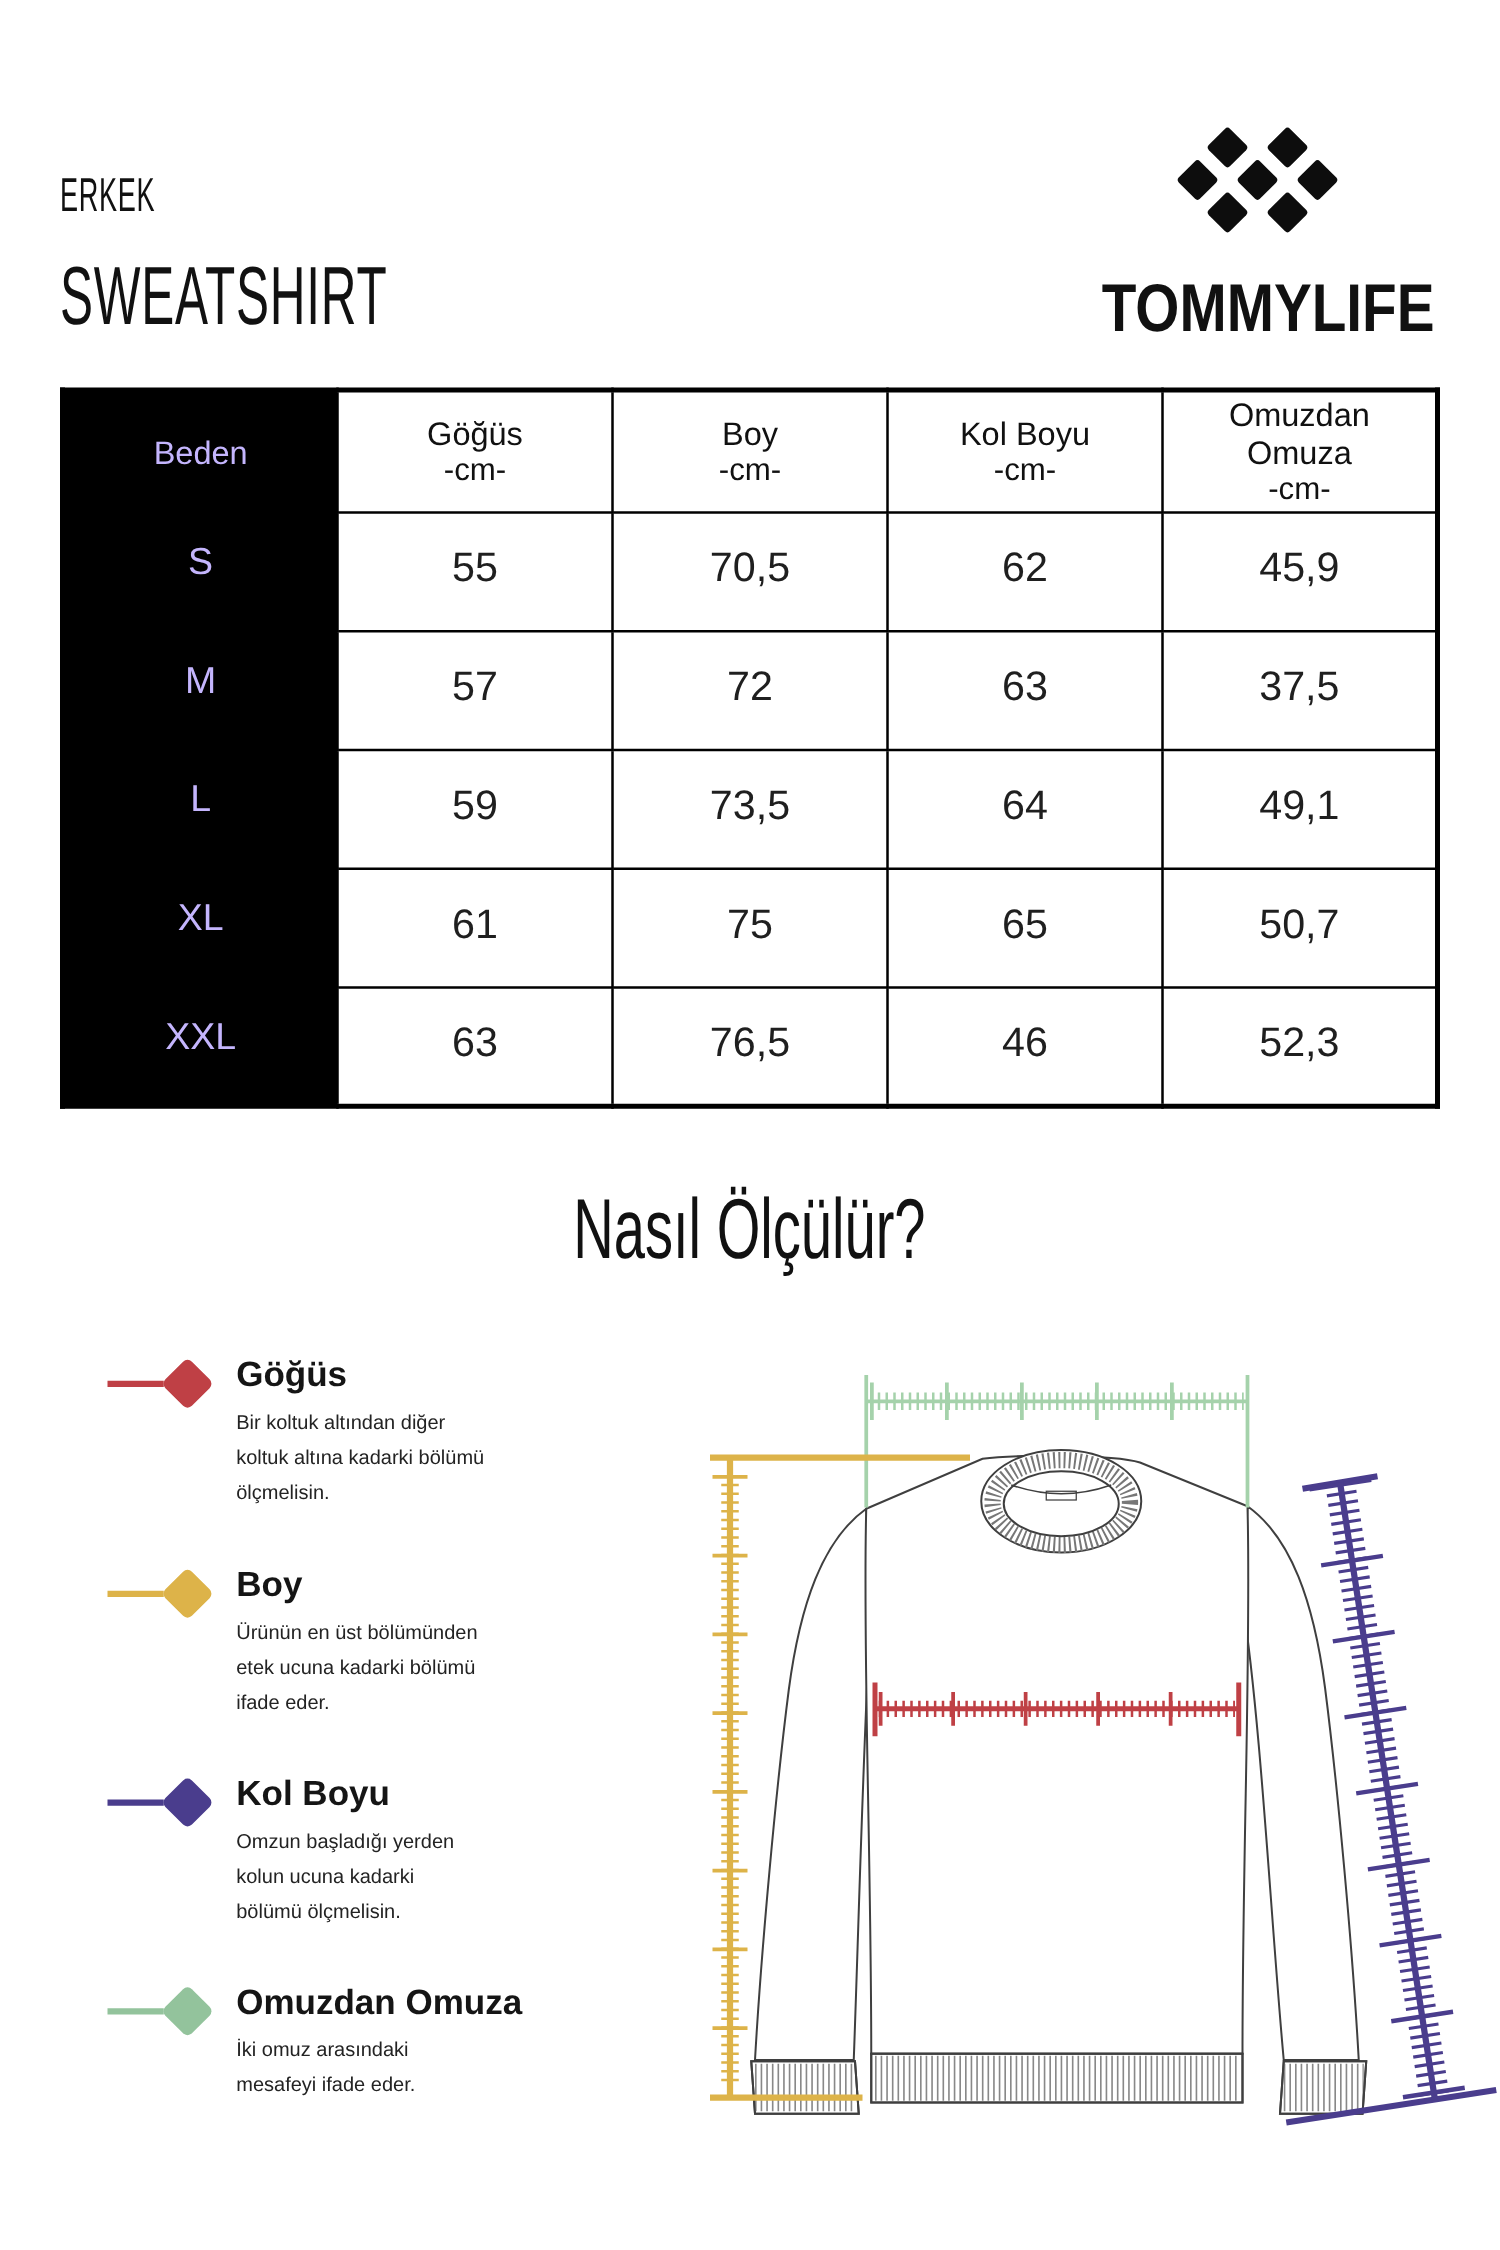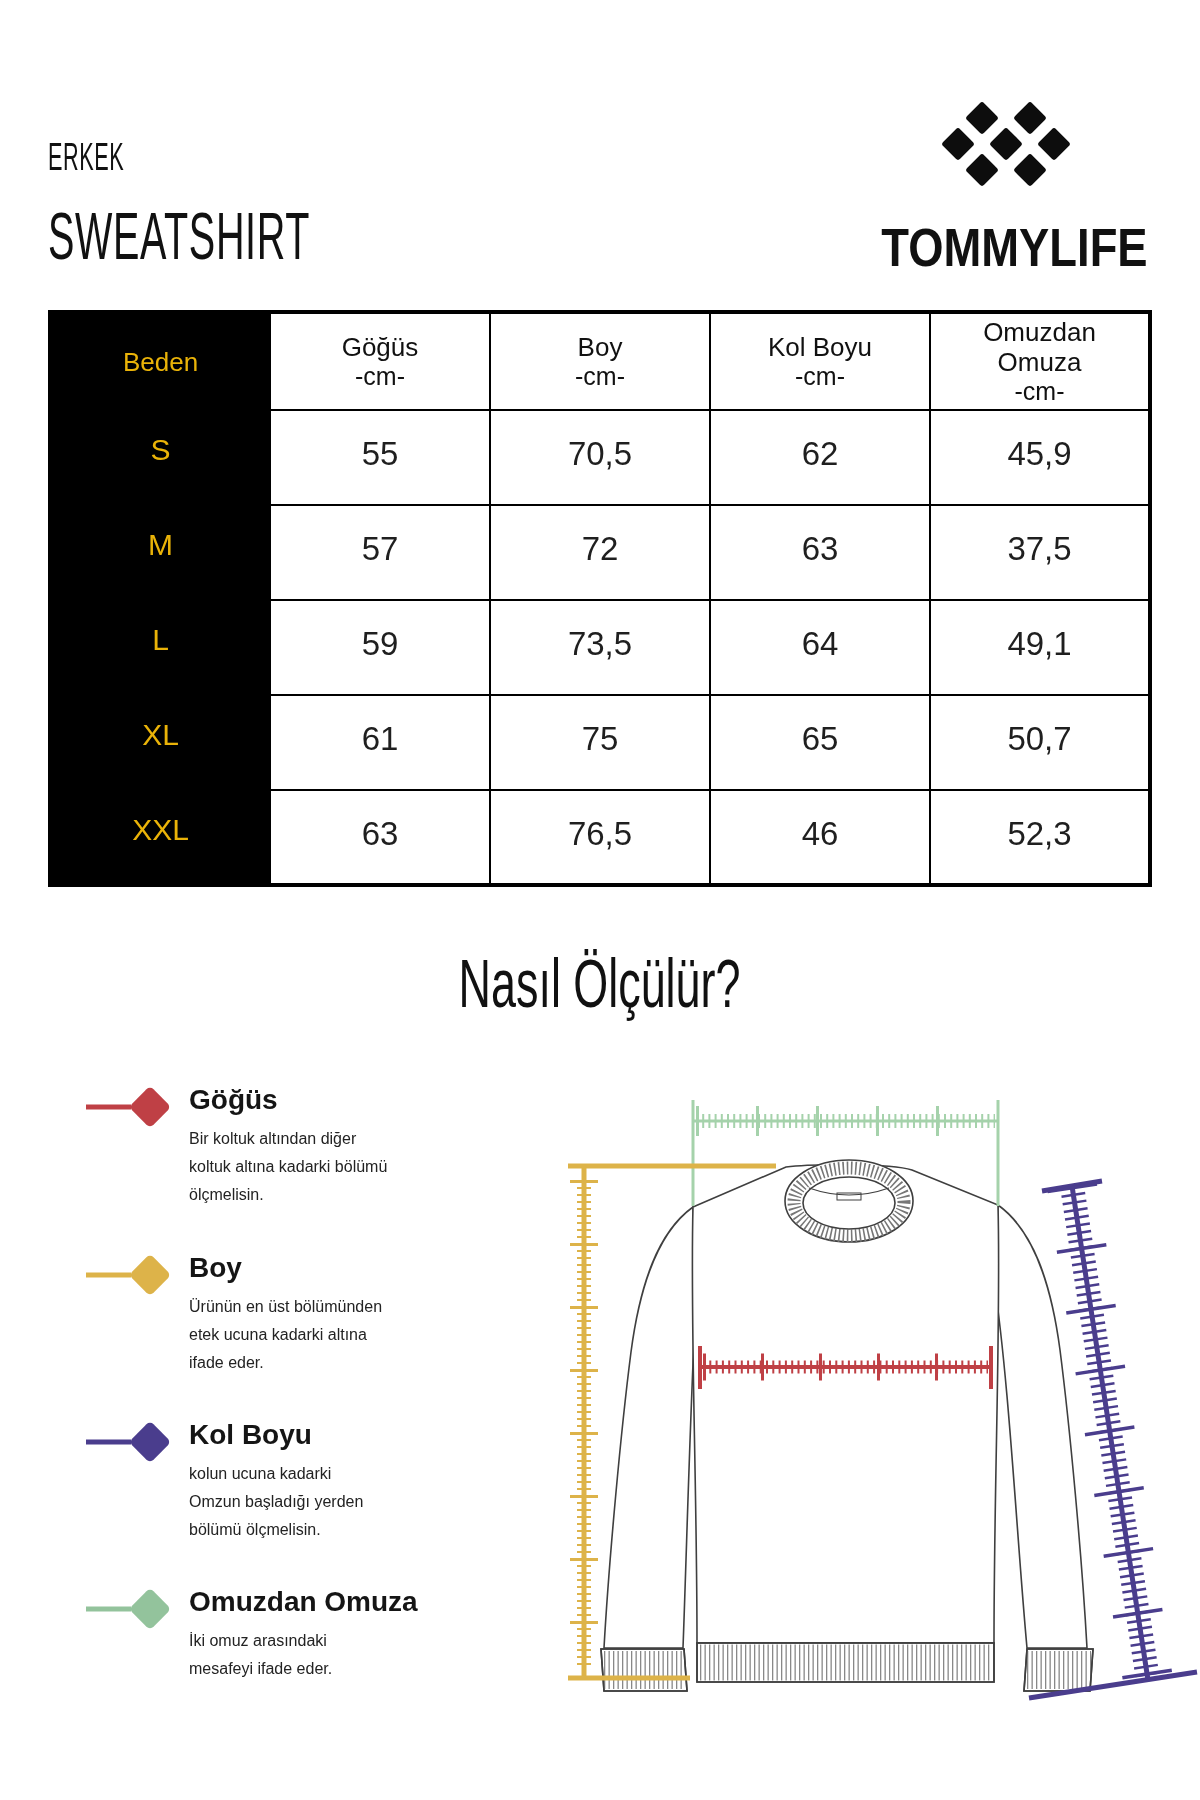--- a/index.html
+++ b/index.html
@@ -20,21 +20,21 @@
 
   
   .tbl-wrap{position:absolute;left:48px;top:310px;width:1104px;}
   table.size{border-collapse:collapse;width:1104px;table-layout:fixed;border:4px solid #000;}
   table.size th,table.size td{border:2px solid #000;text-align:center;vertical-align:middle;}
   tr.hdr{height:98px;}
   tr.data{height:95px;}
   .th-title{font-size:26px;font-weight:400;line-height:30px;max-width:170px;margin:0 auto;}
   .th-unit{font-size:25px;font-weight:400;line-height:29px;}
   td.val{font-size:33px;color:#1f1f1f;padding-bottom:8px;}
-  .dark{background:#000;color:#eab308;font-size:30px;font-weight:400;}
+  .dark{background:#000;color:#c4b5fd;font-size:30px;font-weight:400;}
   th.size-cell{padding-bottom:16px;}
   th.beden{font-size:30px;font-weight:400;}
 
   
   .measure-title{position:absolute;left:0;top:944px;width:1200px;text-align:center;
                  font-size:68px;font-weight:400;white-space:nowrap;}
   .measure-title .sq{display:inline-block;transform:scaleX(.66);transform-origin:50% 50%;}
 
   .legend-item{position:absolute;left:85px;display:flex;align-items:flex-start;}
   .legend-icon{flex:0 0 92px;margin-top:-2px;}
@@ -153,36 +153,36 @@
 
 <div class="legend-item" style="top:1253px;">
   <svg class="legend-icon" width="92" height="48" viewBox="0 0 92 48" style="color: rgb(221, 179, 73);">
     <line x1="1" y1="24" x2="46" y2="24" stroke="currentColor" stroke-width="5"></line>
     <rect x="-15" y="-15" width="30" height="30" rx="5" transform="translate(65,24) rotate(45)" fill="currentColor"></rect>
   </svg>
   <div class="legend-text">
     <div class="legend-name">Boy</div>
     <div class="legend-desc">
       <div>Ürünün en üst bölümünden</div>
-      <div>etek ucuna kadarki altına</div>
+      <div>etek ucuna kadarki bölümü</div>
       <div>ifade eder.</div>
     </div>
   </div>
 </div>
 
 <div class="legend-item" style="top:1420px;">
   <svg class="legend-icon" width="92" height="48" viewBox="0 0 92 48" style="color: rgb(74, 61, 141);">
     <line x1="1" y1="24" x2="46" y2="24" stroke="currentColor" stroke-width="5"></line>
     <rect x="-15" y="-15" width="30" height="30" rx="5" transform="translate(65,24) rotate(45)" fill="currentColor"></rect>
   </svg>
   <div class="legend-text">
     <div class="legend-name">Kol Boyu</div>
     <div class="legend-desc">
+      <div>Omzun başladığı yerden</div>
       <div>kolun ucuna kadarki</div>
-      <div>Omzun başladığı yerden</div>
       <div>bölümü ölçmelisin.</div>
     </div>
   </div>
 </div>
 
 <div class="legend-item" style="top:1587px;">
   <svg class="legend-icon" width="92" height="48" viewBox="0 0 92 48" style="color: rgb(147, 195, 156);">
     <line x1="1" y1="24" x2="46" y2="24" stroke="currentColor" stroke-width="5"></line>
     <rect x="-15" y="-15" width="30" height="30" rx="5" transform="translate(65,24) rotate(45)" fill="currentColor"></rect>
   </svg>

